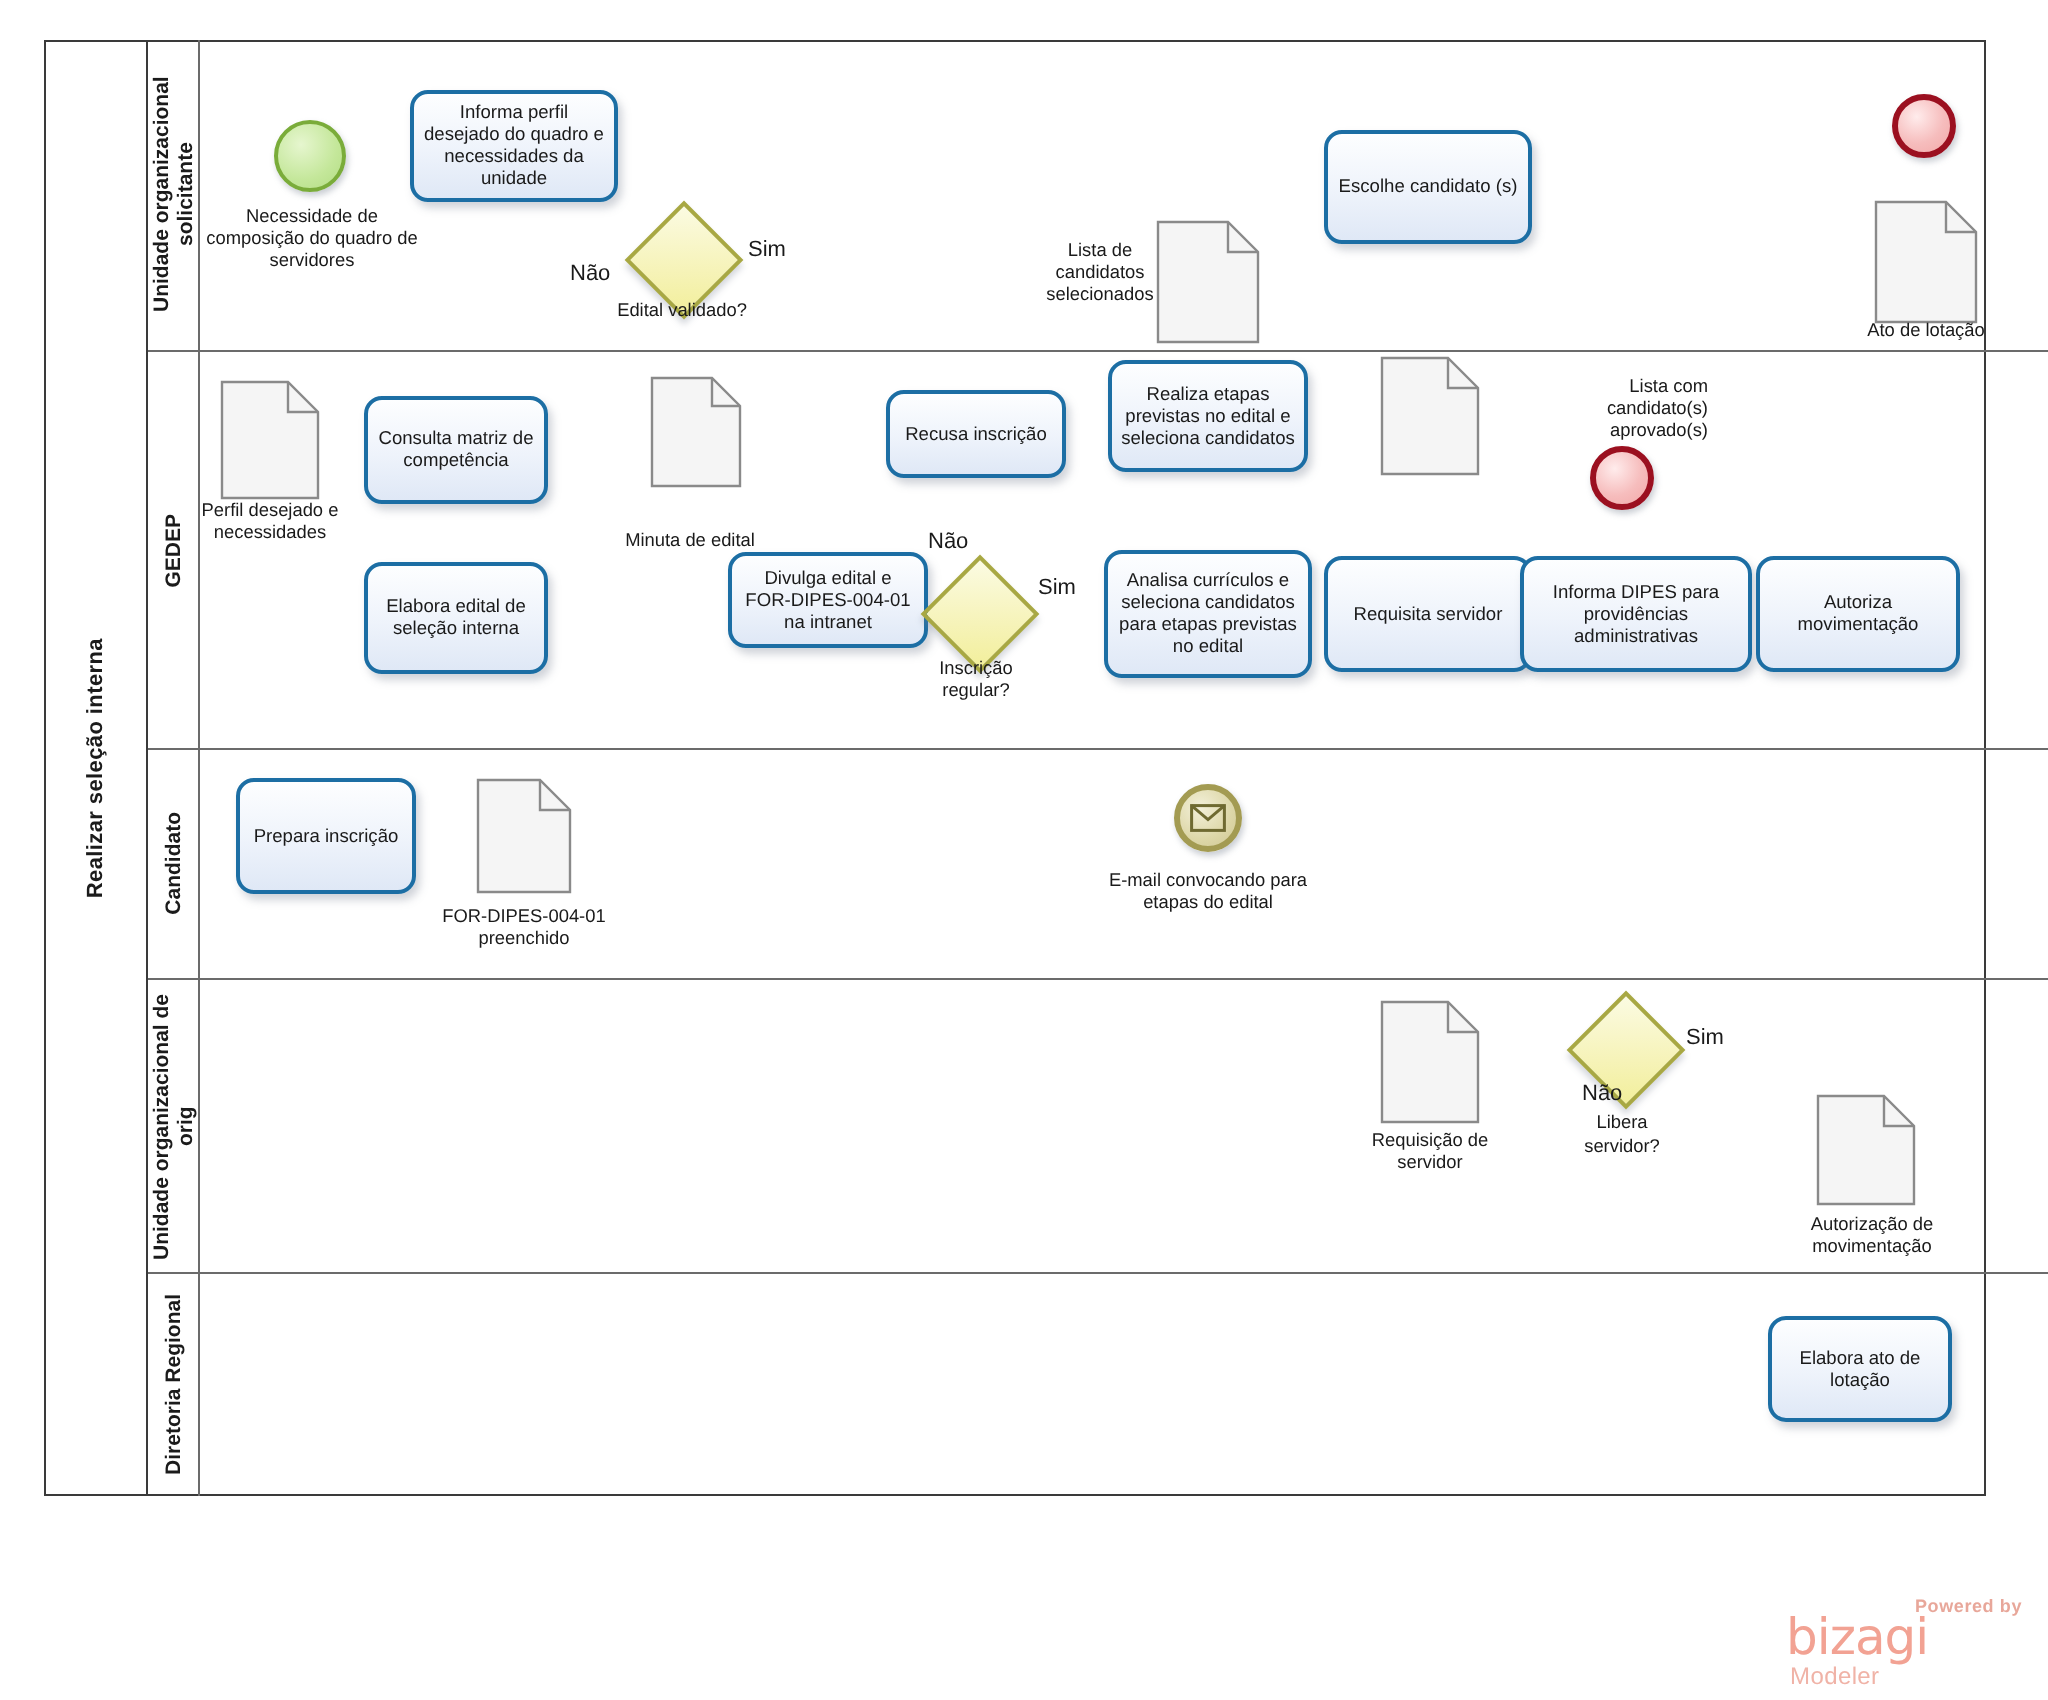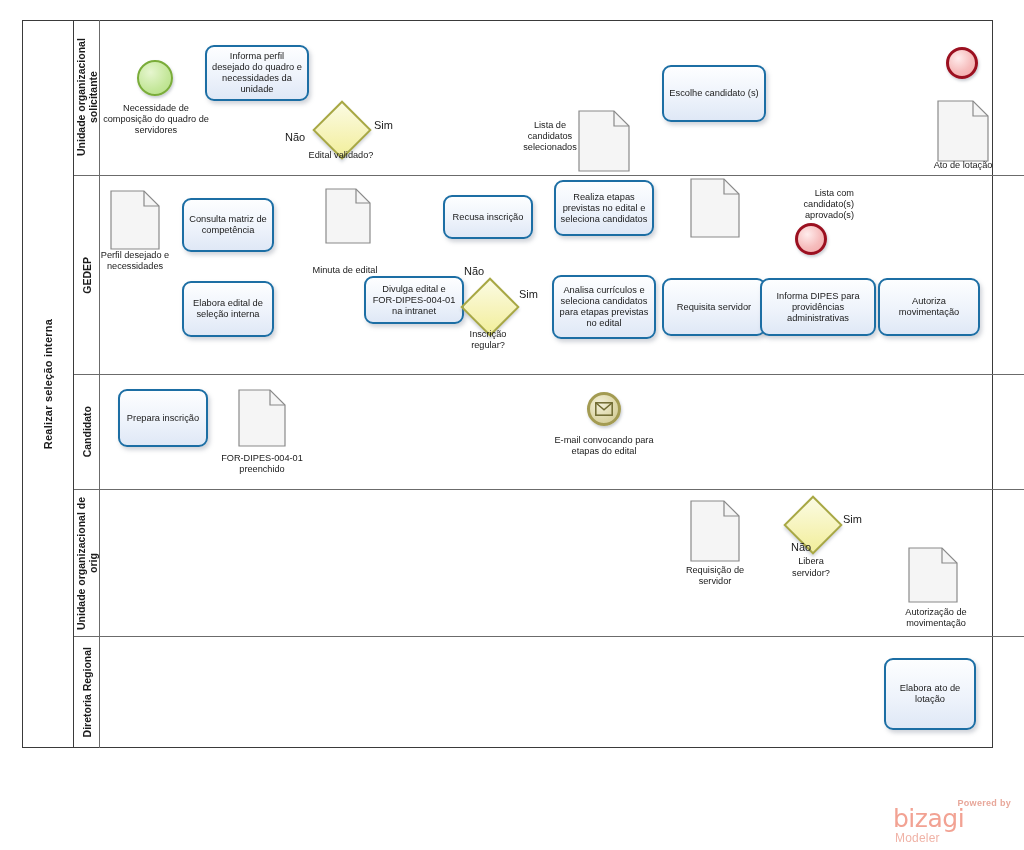--- a/index.html
+++ b/index.html
@@ -316,21 +316,21 @@
   <div class="edgelabel" style="left:791px;top:541px;">Não</div>
   <div class="label" style="left:779px;top:555px;width:64px;line-height:12px;overflow:hidden;max-height:24px;">Libera servidor?</div>
   <div class="edgelabel" style="left:843px;top:513px;">Sim</div>
 
   <svg class="node" style="left:908px;top:547px;width:50px;height:56px;" viewBox="0 0 50 56">
     <path d="M1,1 H34 L49,16 V55 H1 Z" fill="#f5f5f5" stroke="#8a8a8a" stroke-width="1.2"></path>
     <path d="M34,1 V16 H49" fill="none" stroke="#8a8a8a" stroke-width="1.2"></path>
   </svg>
   <div class="label" style="left:888px;top:607px;width:96px;">Autorização de movimentação</div>
 
-  <div class="node task" style="left:884px;top:658px;width:92px;height:72px;">Elabora ato de lotação</div>
+  <div class="node task" style="left:884px;top:658px;width:92px;height:53px;">Elabora ato de lotação</div>
 
   <div class="logo">
     <div class="pb">Powered by</div>
     <div class="bz">bizagi</div>
     <div class="md">Modeler</div>
   </div>
 
 </div>
 
 </body></html>

